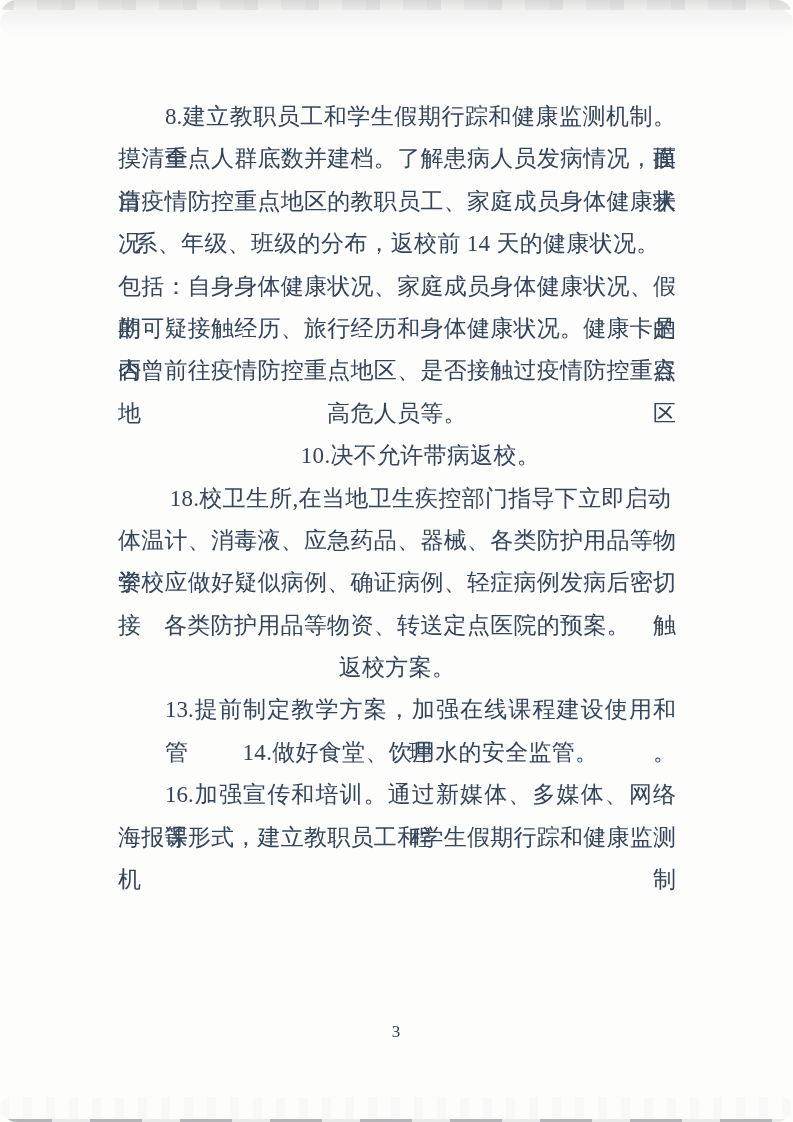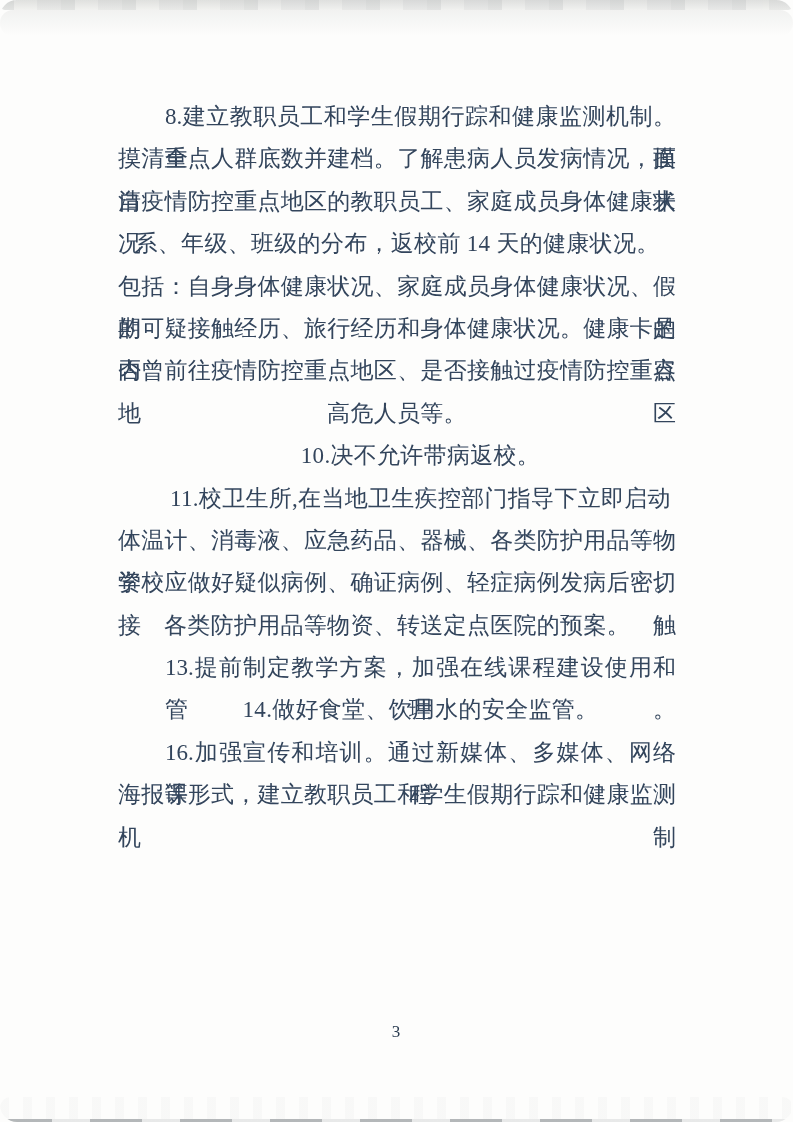--- a/index.html
+++ b/index.html
@@ -98,24 +98,25 @@
   <div class="content">
       <div class="line indent stretch">8.建立教职员工和学生假期行踪和健康监测机制。全面</div>
       <div class="line stretch">摸清重点人群底数并建档。了解患病人员发病情况，摸清来</div>
       <div class="line stretch">自疫情防控重点地区的教职员工、家庭成员身体健康状况</div>
       <div class="line">系、年级、班级的分布，返校前 14 天的健康状况。</div>
       <div class="line stretch">包括：自身身体健康状况、家庭成员身体健康状况、假期是</div>
       <div class="line stretch">的可疑接触经历、旅行经历和身体健康状况。健康卡的内容</div>
       <div class="line stretch">否曾前往疫情防控重点地区、是否接触过疫情防控重点地区</div>
       <div class="line">高危人员等。</div>
       <div class="line indent">10.决不允许带病返校。</div>
-      <div class="line indent">11.校卫生所,在当地卫生疾控部门指导下立即启动</div>
+      <div class="line indent">18.校卫生所,在当地卫生疾控部门指导下立即启动</div>
       <div class="line stretch">体温计、消毒液、应急药品、器械、各类防护用品等物资。</div>
       <div class="line stretch">学校应做好疑似病例、确证病例、轻症病例发病后密切接触</div>
       <div class="line">各类防护用品等物资、转送定点医院的预案。</div>
+      <div class="line">返校方案。</div>
       <div class="line indent stretch">13.提前制定教学方案，加强在线课程建设使用和管理。</div>
       <div class="line indent">14.做好食堂、饮用水的安全监管。</div>
       <div class="line indent stretch">16.加强宣传和培训。通过新媒体、多媒体、网络课程、</div>
       <div class="line stretch">海报等形式，建立教职员工和学生假期行踪和健康监测机制</div>
     </div>
 
   <div class="footer">
     <span class="page-number">3</span>
   </div>
 

